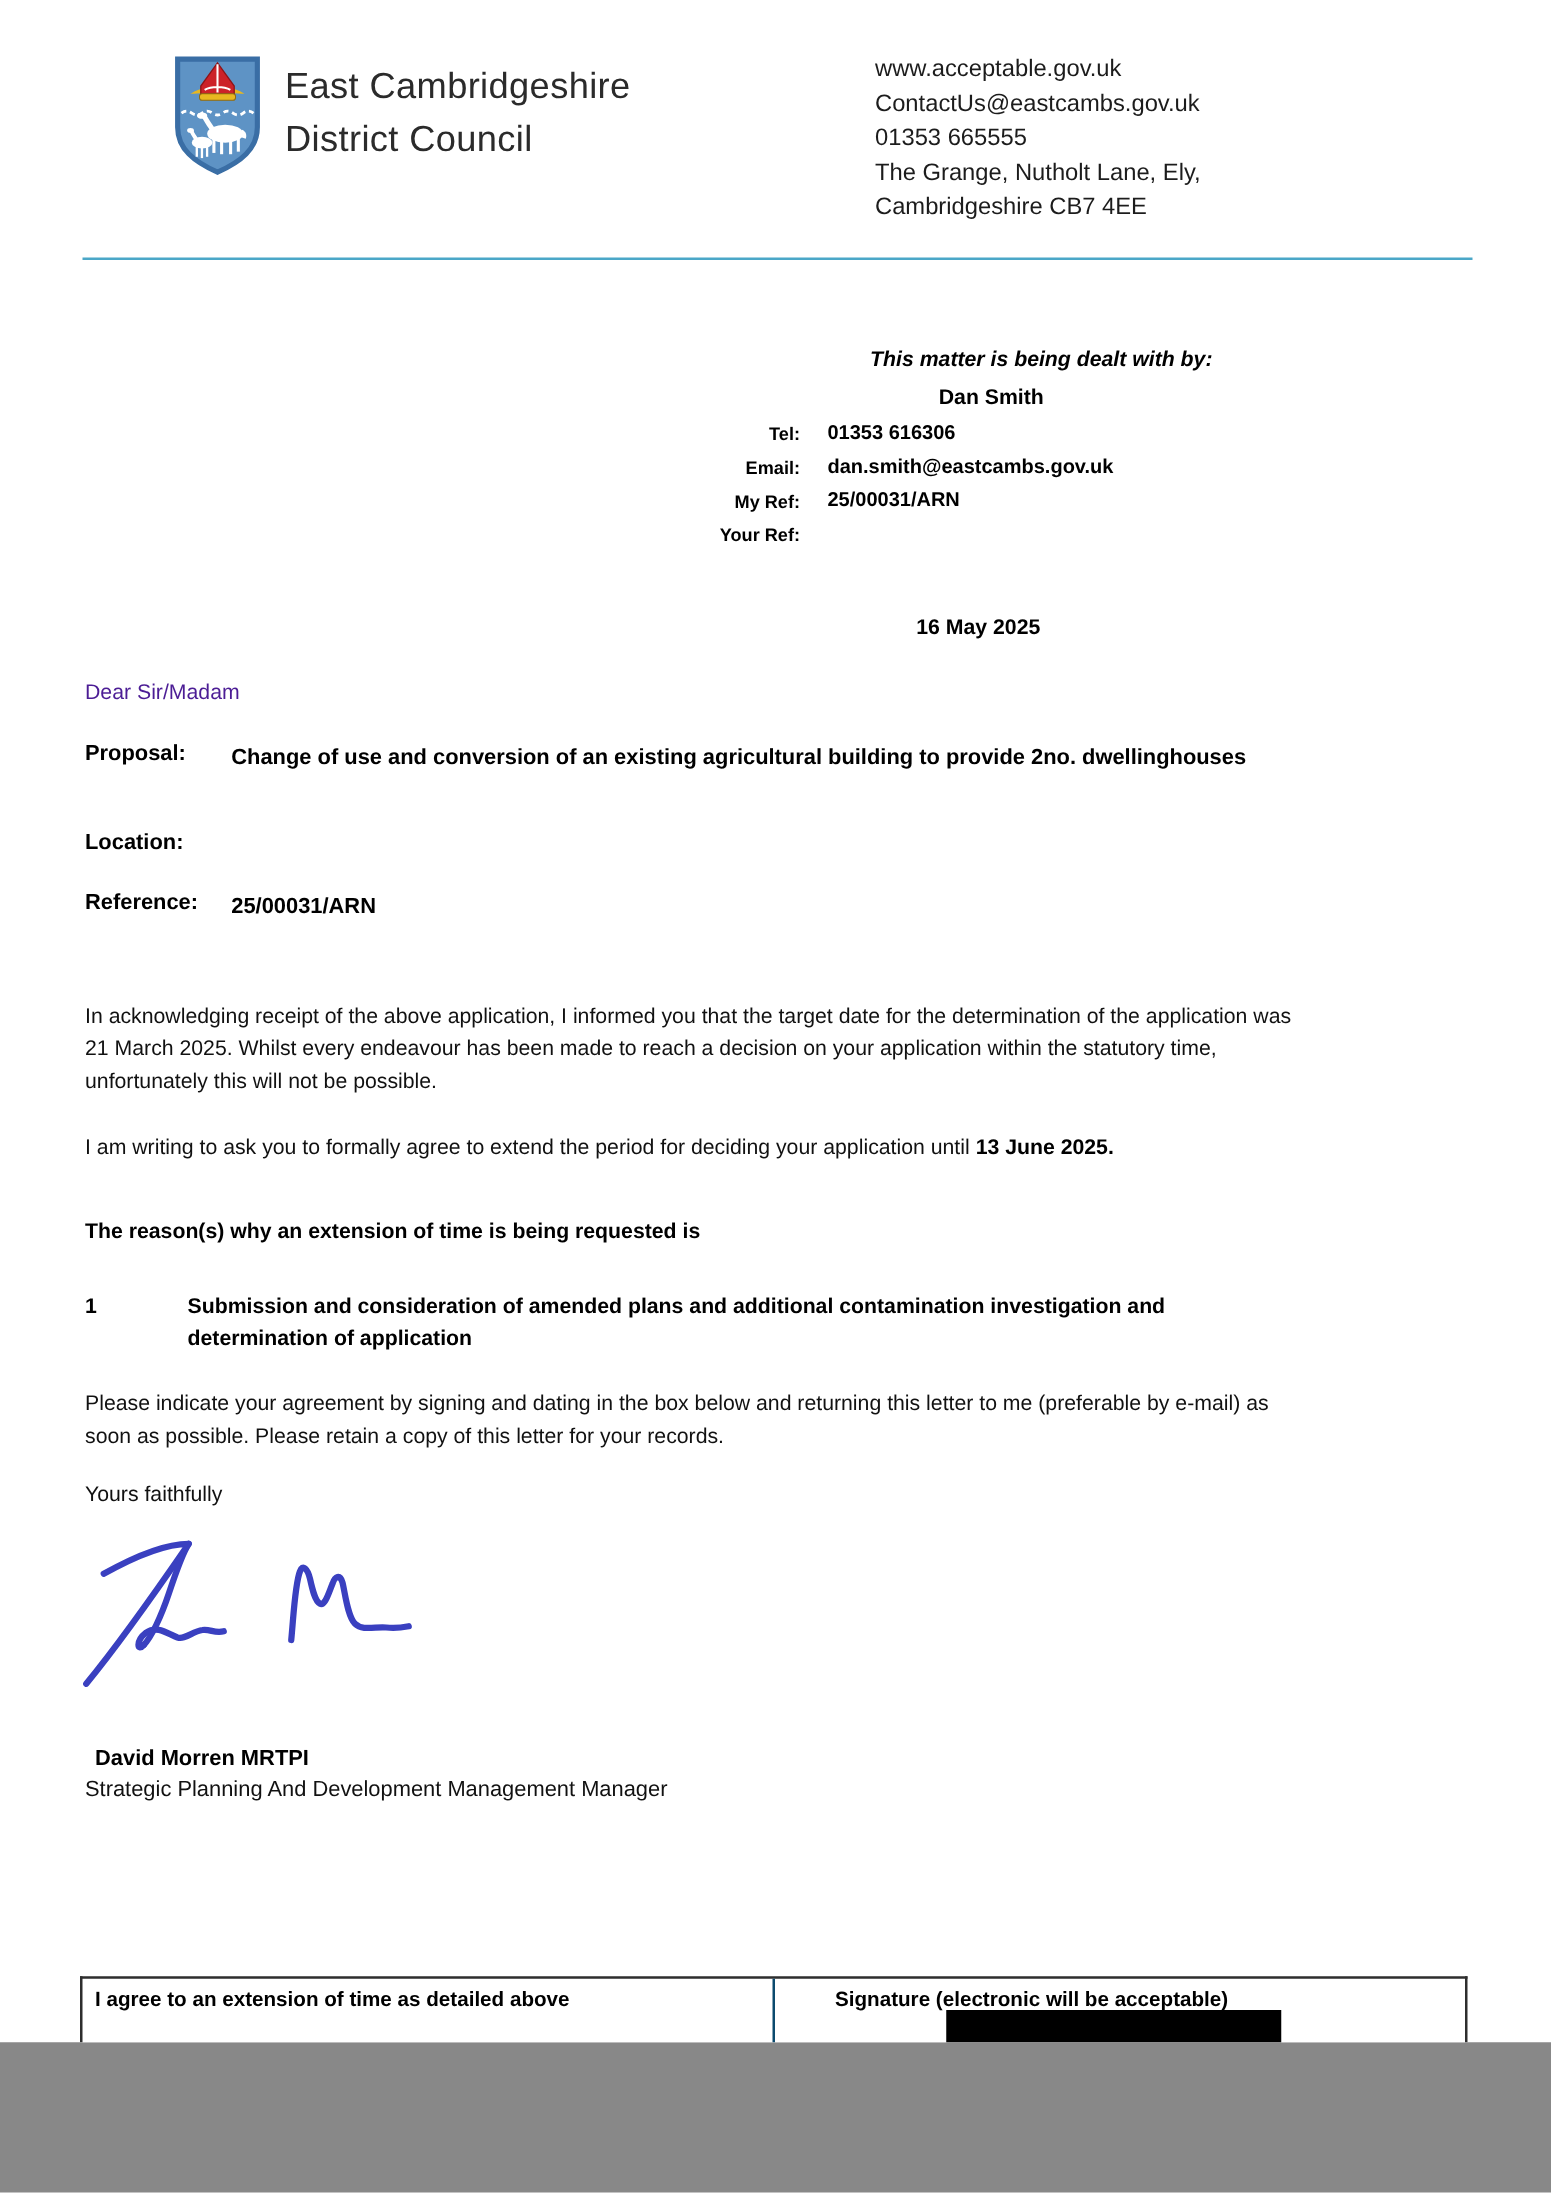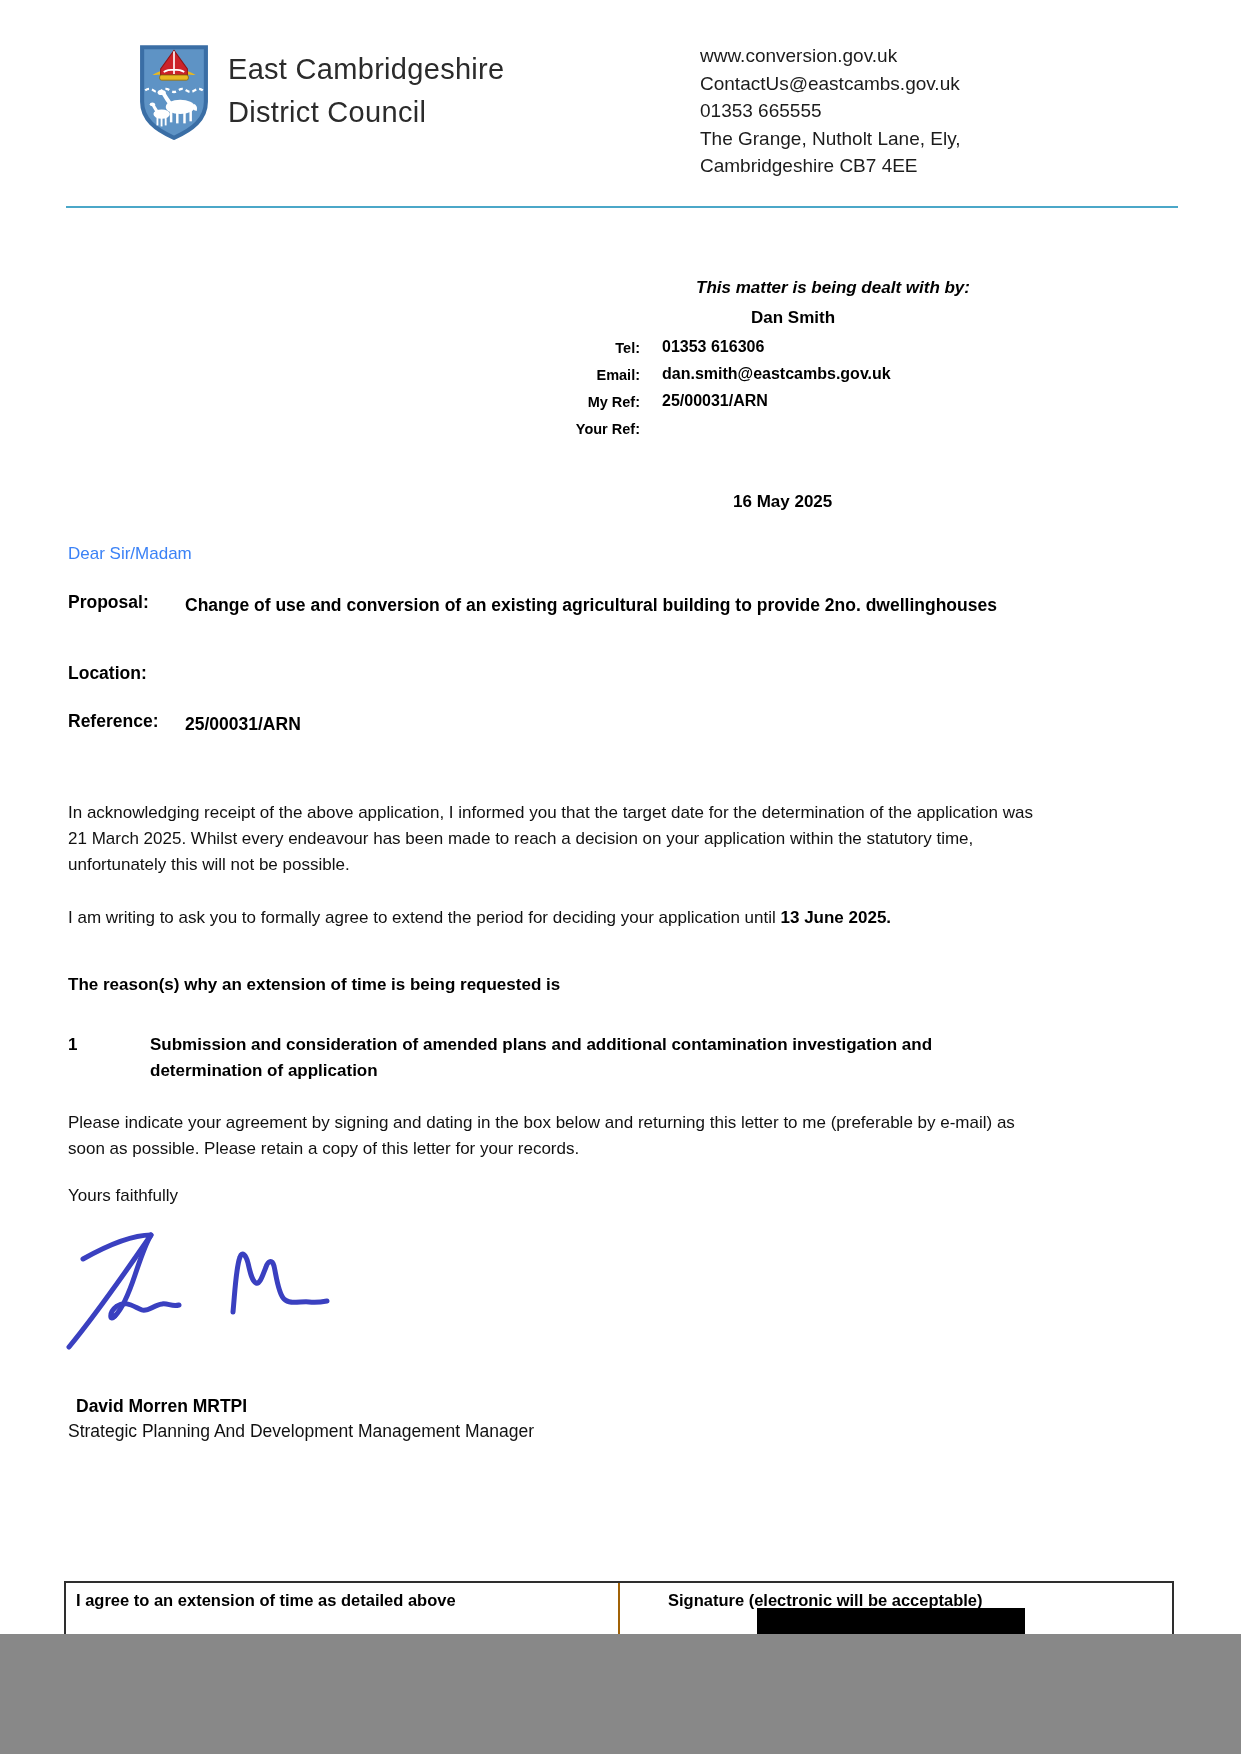--- a/index.html
+++ b/index.html
@@ -22,21 +22,21 @@
   .recipient{left:68px;top:281px;font-size:17px;font-weight:bold;line-height:23.5px;color:#111;}
   
   .handler{left:560px;top:278px;width:410px;}
   .handler-heading{font-size:17px;font-weight:bold;font-style:italic;text-align:right;color:#000;}
   .handler-name{font-size:17px;font-weight:bold;text-align:center;margin-left:56px;margin-top:10px;color:#000;}
   .handler-rows{margin-top:10px;display:grid;grid-template-columns:80px 1fr;column-gap:22px;row-gap:9px;}
   .hl{font-size:14.5px;font-weight:bold;text-align:right;color:#000;padding-top:2px;}
   .hv{font-size:16px;font-weight:bold;color:#000;min-height:18px;}
   
   .date{left:733px;top:492px;font-size:17px;font-weight:bold;color:#000;}
-  .salutation{left:68px;top:544px;font-size:17px;color:#3b82f6;}
+  .salutation{left:68px;top:544px;font-size:17px;color:#4c1d95;}
   
   .detail{left:68px;display:grid;grid-template-columns:117px 1fr;width:1000px;}
   .detail .lbl{font-size:17.5px;font-weight:bold;color:#000;}
   .detail .val{font-size:17.5px;font-weight:bold;color:#000;line-height:26px;white-space:pre-wrap;max-width:830px;}
   .d1{top:592px;}
   .d2{top:663px;}
   .d3{top:711px;}
   
   .para{left:68px;width:975px;font-size:17px;line-height:26px;color:#111;}
   .p1{top:800px;}
@@ -49,21 +49,21 @@
   
   .sig-svg{left:55px;top:1215px;width:300px;height:140px;}
   .signer-name{left:76px;top:1396px;font-size:17.5px;font-weight:bold;color:#000;}
   .signer-title{left:68px;top:1421px;font-size:17.5px;color:#111;}
   
   .agree-table{
     left:64px;top:1581px;width:1110px;height:96px;
     border:2px solid #2e2e2e;border-bottom:3px double #555;
     display:flex;box-sizing:border-box;background:#fff;
   }
-  .cell-left{width:554px;border-right:2px solid #a16207;box-sizing:border-box;padding:8px 10px;position:relative;}
+  .cell-left{width:554px;border-right:2px solid #0c4a6e;box-sizing:border-box;padding:8px 10px;position:relative;}
   .cell-right{flex:1;padding:8px 12px;position:relative;margin-left:36px;}
   .agree-text{font-size:16.5px;font-weight:bold;color:#000;}
   .name-line{position:absolute;left:10px;top:52px;font-size:16.5px;color:#000;}
   .name-line .nl-label{font-weight:bold;}
   .name-line .nl-hint{font-weight:normal;}
   .name-value{font-size:19.5px;font-weight:normal;margin-left:14px;}
   .sig-label{font-size:16.5px;font-weight:bold;color:#000;}
   .redaction{position:absolute;left:757px;top:1608px;width:268px;height:75px;background:#000;}
 </style>
 </head>
@@ -100,21 +100,21 @@
       <rect x="26" y="70" width="1.8" height="9"></rect>
     </g>
   </svg>
 
   <div class="abs orgname">
     <div>East Cambridgeshire</div>
     <div>District Council</div>
   </div>
 
   <div class="abs contact">
-    <div>www.conversion.gov.uk</div>
+    <div>www.acceptable.gov.uk</div>
     <div>ContactUs@eastcambs.gov.uk</div>
     <div>01353 665555</div>
     <div>The Grange, Nutholt Lane, Ely,</div>
     <div>Cambridgeshire CB7 4EE</div>
   </div>
 
   <div class="abs rule"></div>
 
 
   <div class="abs handler">

